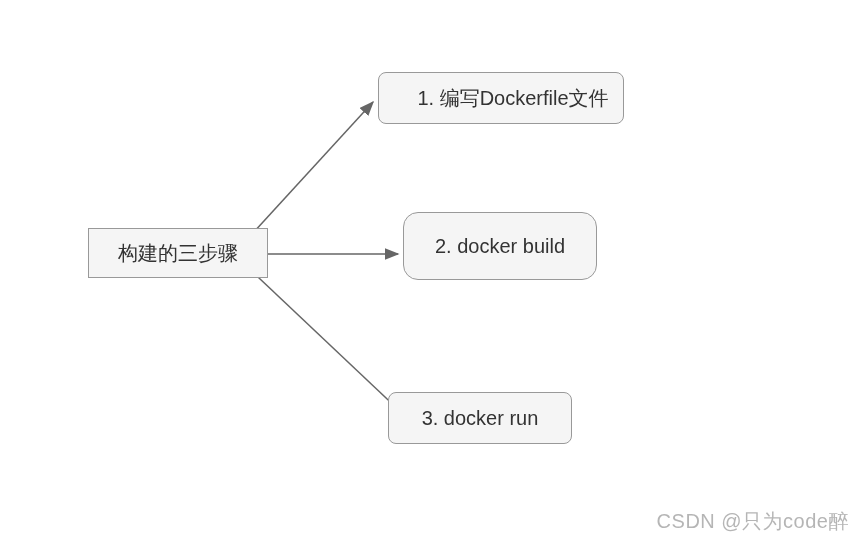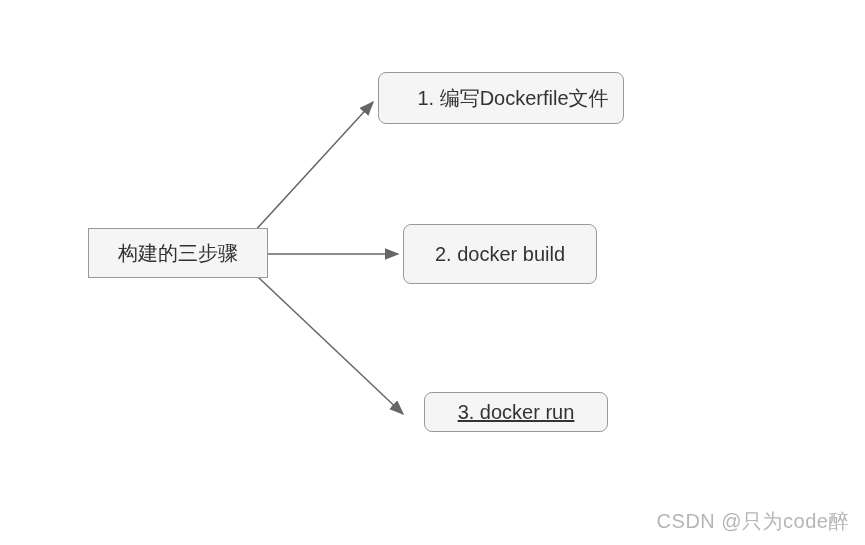--- a/index.html
+++ b/index.html
@@ -36,30 +36,30 @@
     }
     .step-node-1 {
       left: 378px;
       top: 72px;
       width: 246px;
       height: 52px;
       padding-left: 42px;
     }
     .step-node-2 {
       left: 403px;
-      top: 224px;
+      top: 212px;
       width: 194px;
-      height: 60px;
+      height: 68px;
+      border-radius: 15px;
     }
     .step-node-3 {
-      left: 424px;
+      left: 388px;
       top: 392px;
       width: 184px;
-      height: 40px;
-      text-decoration: underline;
+      height: 52px;
     }
     .connector-svg {
       position: absolute;
       top: 0;
       left: 0;
       width: 865px;
       height: 545px;
       pointer-events: none;
     }
     .watermark {

